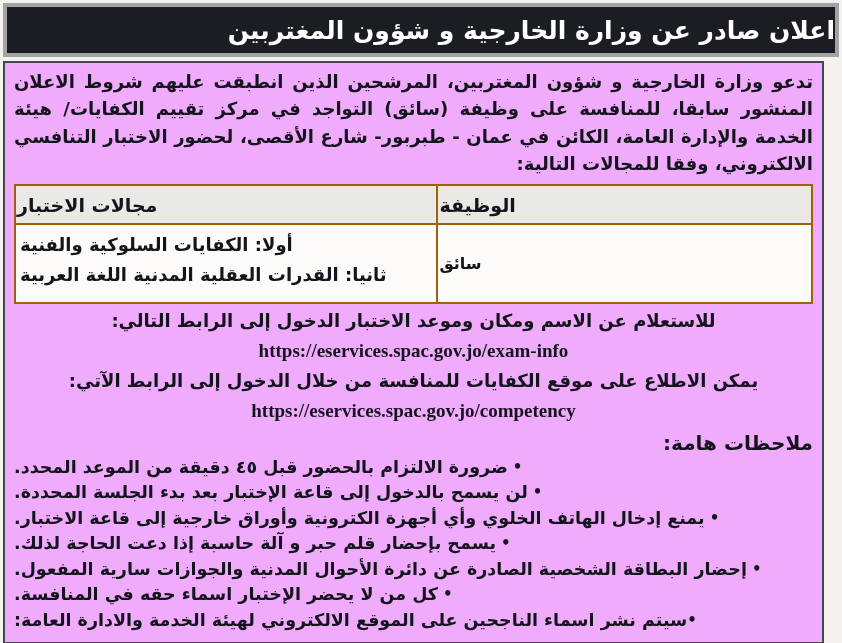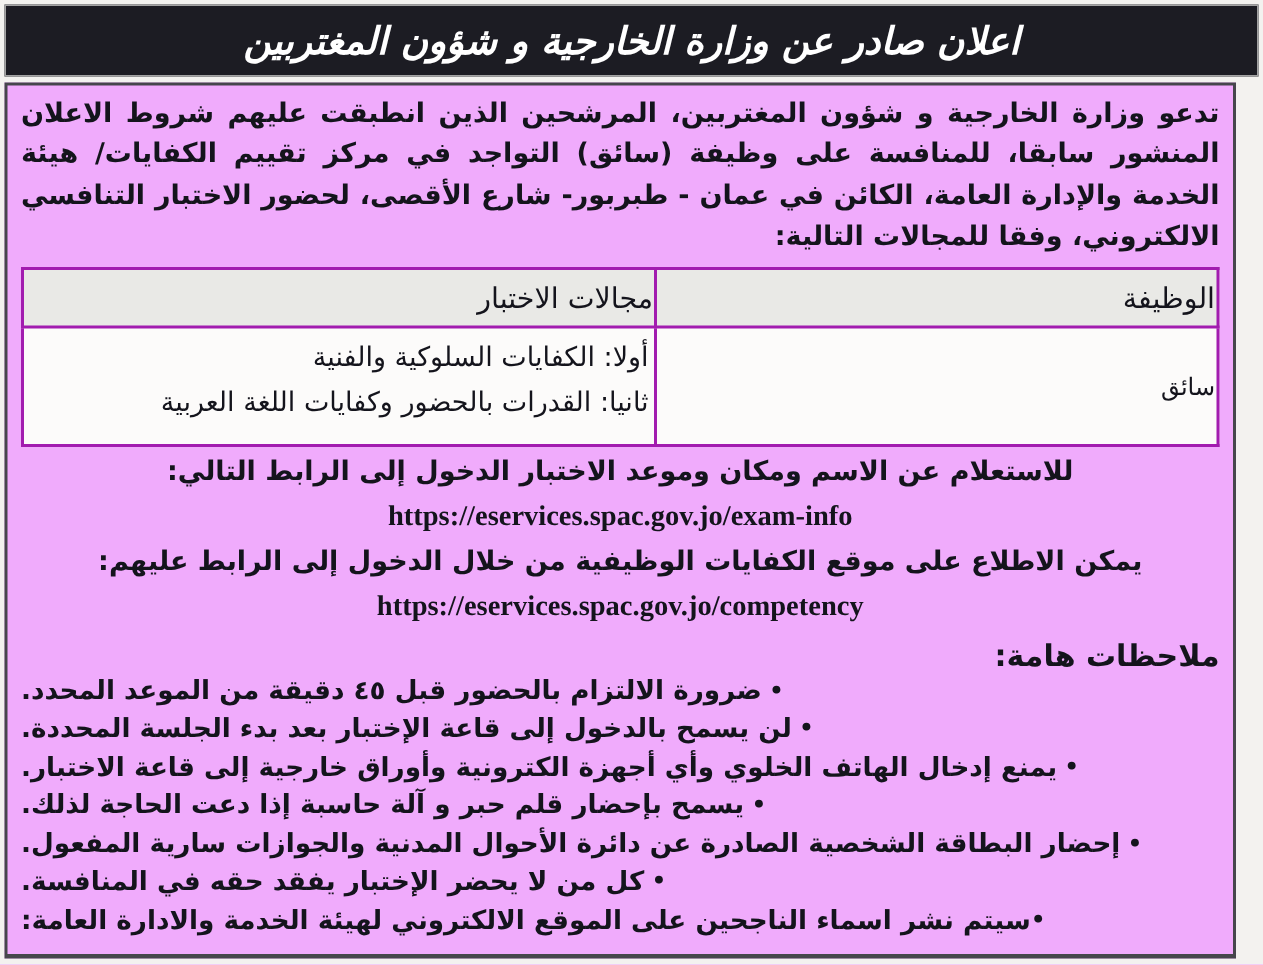--- a/index.html
+++ b/index.html
@@ -5,42 +5,42 @@
   html,body{margin:0;padding:0;}
   body{
     width:842px;height:643px;overflow:hidden;
     background:#f3f2ef;
     font-family:"DejaVu Sans", sans-serif;
     color:#14141c;
   }
   .doc{width:842px;height:643px;direction:rtl;box-sizing:border-box;}
   .title-bar{
     margin:3px 3px 0 3px;height:46px;
-    background:#1c1c23;border:1px solid #a3a3a3;
-    display:flex;align-items:center;justify-content:center;font-style:italic;
+    background:#1c1c23;border:4px solid #a3a3a3;
+    display:flex;align-items:center;justify-content:flex-start;
   }
   .title-bar .title{
     color:#ffffff;font-weight:bold;font-size:25px;letter-spacing:0;
   }
   .body-box{
     margin:4px 18px 0 3px;height:584px;box-sizing:border-box;
     border:2px solid #46464c;border-bottom-width:3px;
     background:#f0abfc;
     padding:5px 9px 4px 9px;
   }
   .intro{
     font-size:18px;font-weight:bold;line-height:1.52;
     text-align:justify;margin:0;
   }
   table.jobs{
     width:100%;border-collapse:collapse;margin-top:7px;
     background:#fcfbfa;
   }
   table.jobs th, table.jobs td{
-    border:2px solid #a21caf;font-weight:normal;text-align:right;vertical-align:middle;
+    border:2px solid #a16207;font-weight:bold;text-align:left;vertical-align:middle;
   }
   table.jobs th{
     background:#e9e9e6;height:35px;font-size:19px;
   }
   td.job-cell{width:47%;font-size:16px;}
   td.areas-cell{font-size:18px;line-height:1.65;padding:5px 4px 12px 4px;}
   .center-line{
     text-align:center;font-weight:bold;font-size:18px;margin-top:5px;line-height:1.35;
   }
   .url{
@@ -75,50 +75,50 @@
         <tr>
           <th class="job-head">الوظيفة</th>
           <th class="areas-head">مجالات الاختبار</th>
         </tr>
       </thead>
       <tbody>
         <tr>
           <td class="job-cell">سائق</td>
           <td class="areas-cell">
             <div>أولا: الكفايات السلوكية والفنية</div>
-            <div>ثانيا: القدرات بالحضور وكفايات اللغة العربية</div>
+            <div>ثانيا: القدرات العقلية المدنية اللغة العربية</div>
           </td>
         </tr>
       </tbody>
     </table>
 
     <div class="center-line">للاستعلام عن الاسم ومكان وموعد الاختبار الدخول إلى الرابط التالي:</div>
     <div class="center-line"><span class="url">https://eservices.spac.gov.jo/exam-info</span></div>
 
-    <div class="center-line">يمكن الاطلاع على موقع الكفايات الوظيفية من خلال الدخول إلى الرابط عليهم:</div>
+    <div class="center-line">يمكن الاطلاع على موقع الكفايات للمنافسة من خلال الدخول إلى الرابط الآتي:</div>
     <div class="center-line"><span class="url">https://eservices.spac.gov.jo/competency</span></div>
 
     <div class="notes-heading">ملاحظات هامة:</div>
 
     <div class="note">
       <span class="bullet">•</span><span>ضرورة الالتزام بالحضور قبل ٤٥ دقيقة من الموعد المحدد.</span>
     </div>
     <div class="note">
       <span class="bullet">•</span><span>لن يسمح بالدخول إلى قاعة الإختبار بعد بدء الجلسة المحددة.</span>
     </div>
     <div class="note">
       <span class="bullet">•</span><span>يمنع إدخال الهاتف الخلوي وأي أجهزة الكترونية وأوراق خارجية إلى قاعة الاختبار.</span>
     </div>
     <div class="note">
       <span class="bullet">•</span><span>يسمح بإحضار قلم حبر و آلة حاسبة إذا دعت الحاجة لذلك.</span>
     </div>
     <div class="note">
       <span class="bullet">•</span><span>إحضار البطاقة الشخصية الصادرة عن دائرة الأحوال المدنية والجوازات سارية المفعول.</span>
     </div>
     <div class="note">
-      <span class="bullet">•</span><span>كل من لا يحضر الإختبار يفقد حقه في المنافسة.</span>
+      <span class="bullet">•</span><span>كل من لا يحضر الإختبار اسماء حقه في المنافسة.</span>
     </div>
     <div class="note final">
       <span class="bullet">•</span><span>سيتم نشر اسماء الناجحين على الموقع الالكتروني لهيئة الخدمة والادارة العامة: </span>
     </div>
 
   </div>
 </div>
 
 </body></html>

